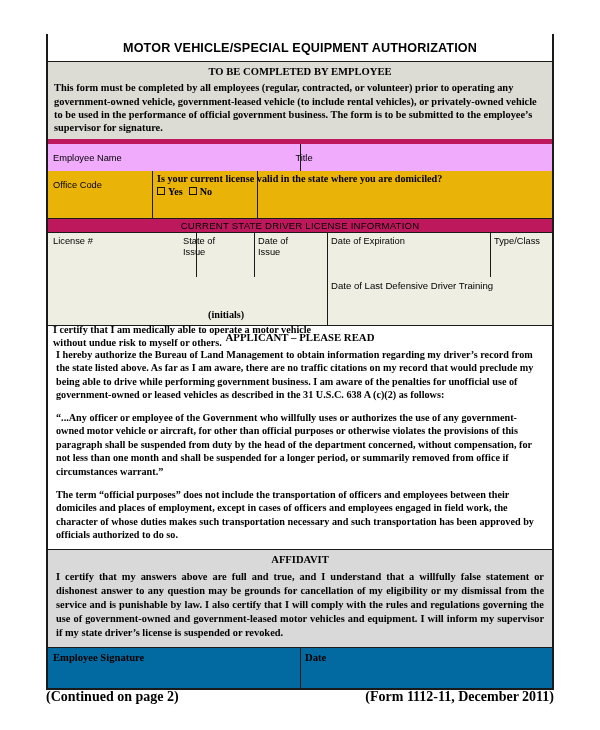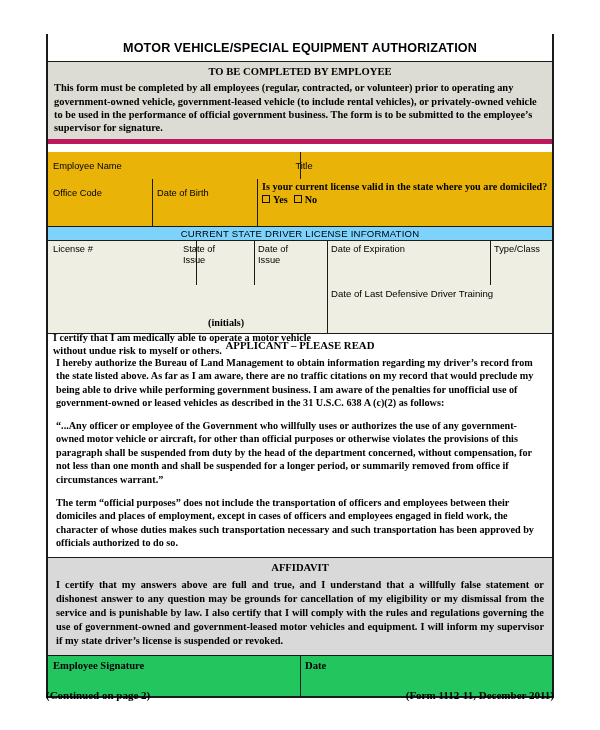--- a/index.html
+++ b/index.html
@@ -86,21 +86,21 @@
     border-left: 1.5px solid #1a1a1a;
   }
   .fld-label {
     font-family: "Liberation Sans", sans-serif;
     font-size: 9.3px;
     font-weight: normal;
     line-height: 1.25;
     white-space: pre-line;
   }
 
-  .row-name { height: 27px; background: #eab308; margin-top: 8px; }
+  .row-name { height: 27px; background: #f0abfc; }
   .row-office { height: 47px; background: #eab308; }
 
   .question-text {
     font-family: "Liberation Serif", serif;
     font-size: 10.2px;
     line-height: 1.22;
     font-weight: bold;
   }
   .checks {
     font-size: 10.2px;
@@ -114,21 +114,21 @@
     border: 1px solid #111;
     margin-right: 3px;
     vertical-align: baseline;
     position: relative;
     top: 0px;
   }
   .cgap { display: inline-block; width: 6px; }
 
   
   .section-band {
-    background: #7dd3fc;
+    background: #be185d;
     border-top: 1px solid #1a1a1a;
     border-bottom: 1px solid #1a1a1a;
     text-align: center;
     font-family: "Liberation Sans", sans-serif;
     font-size: 9.6px;
     font-weight: normal;
     letter-spacing: 0.2px;
     padding: 1px 0 1px 0;
   }
 
@@ -199,40 +199,40 @@
     font-size: 10.4px;
     line-height: 1.35;
     font-weight: bold;
     text-align: justify;
   }
 
   
   .sig-row {
     position: relative;
     height: 40px;
-    background: #22c55e;
+    background: #0369a1;
     display: flex;
   }
   .sig-cell {
     position: relative;
     box-sizing: border-box;
     padding: 4px 5px;
     font-size: 10.6px;
     font-weight: bold;
     font-family: "Liberation Serif", serif;
   }
 
   
   .footer {
     position: absolute;
     left: 46px;
     width: 508px;
     display: flex;
     justify-content: space-between;
-    font-size: 11px;
+    font-size: 14px;
     font-weight: bold;
     font-family: "Liberation Serif", serif;
     padding-top: 3px;
   }
 </style>
 </head>
 <body>
 
 <div class="page">
 
@@ -253,23 +253,20 @@
       <div class="cell" style="width:272px;">
         <span class="fld-label">Title</span>
       </div>
     </div>
 
     <div class="row row-office">
       <div class="cell" style="width:104px;">
         <span class="fld-label">Office Code</span>
       </div>
       <div class="vline" style="left:104px; top:0px; height:47px;"></div>
-      <div class="cell" style="width:105px;">
-        <span class="fld-label">Date of Birth</span>
-      </div>
       <div class="vline" style="left:209px; top:0px; height:47px;"></div>
       <div class="cell" style="width:295px; padding-top:2px;">
         <div class="question-text">Is your current license valid in the state where you are domiciled?</div>
         <div class="checks">
           <span class="cbox"></span><span>Yes</span><span class="cgap"></span><span class="cbox"></span><span>No</span>
         </div>
       </div>
     </div>
 
     <div class="section-band">CURRENT STATE DRIVER LICENSE INFORMATION</div>

